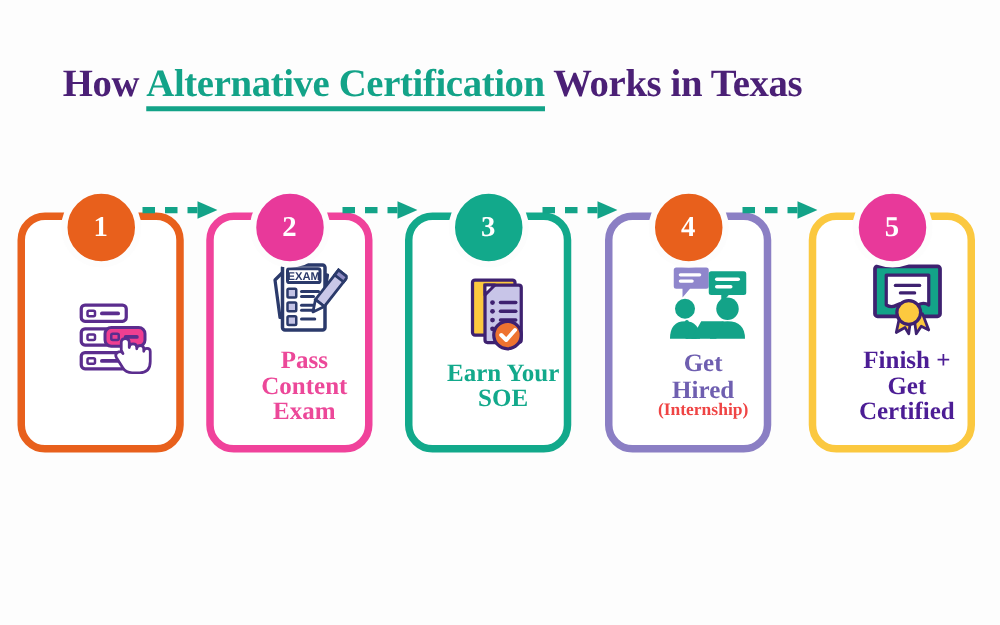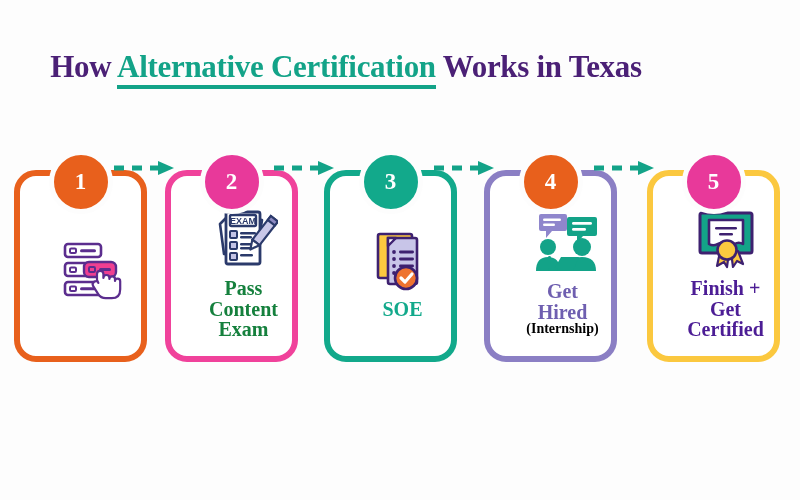--- a/index.html
+++ b/index.html
@@ -242,21 +242,21 @@
               <rect x="30" y="41" width="12" height="2.4" rx="1.2" fill="#2b3a6b"></rect>
               <rect x="30" y="48" width="13" height="2.4" rx="1.2" fill="#2b3a6b"></rect>
             </g>
             <g transform="rotate(38 50 32)">
               <rect x="45" y="8" width="9" height="30" fill="#c9c7e8" stroke="#2b3a6b" stroke-width="2.2"></rect>
               <polygon points="45,38 54,38 49.5,47" fill="#ffffff" stroke="#2b3a6b" stroke-width="2.2" stroke-linejoin="round"></polygon>
               <rect x="45" y="8" width="9" height="5" fill="#8f8cc4" stroke="#2b3a6b" stroke-width="2.2"></rect>
             </g>
           </svg>
         </div>
-        <div class="step-label" id="lbl2" style="color: #15803d;">
+        <div class="step-label" id="lbl2" style="color: #ec4899;">
           <div>Pass</div>
           <div>Content</div>
           <div>Exam</div>
         </div>
       </div>
     </div>
 
     <div class="step s3" id="step3" style="border-color: rgb(18, 169, 139);">
       <div class="badge" id="badge3" style="background: rgb(18, 169, 139); border-color: rgb(253, 253, 253);">3</div>
       <div class="step-inner">
@@ -273,20 +273,21 @@
               <rect x="29" y="23.6" width="15" height="2.8" rx="1.4"></rect>
               <rect x="29" y="30.6" width="15" height="2.8" rx="1.4"></rect>
               <rect x="29" y="37.6" width="15" height="2.8" rx="1.4"></rect>
               <rect x="29" y="44.6" width="11" height="2.8" rx="1.4"></rect>
             </g>
             <circle cx="36" cy="51" r="11" fill="#ee7330" stroke="#3e2170" stroke-width="2.6"></circle>
             <polyline points="31,51 35,55 42,47" fill="none" stroke="#ffffff" stroke-width="3.2" stroke-linecap="round" stroke-linejoin="round"></polyline>
           </svg>
         </div>
         <div class="step-label" id="lbl3" style="color: rgb(18, 169, 139);">
+          <div>Earn Your</div>
           <div>SOE</div>
         </div>
       </div>
     </div>
 
     <div class="step s4" id="step4" style="border-color: rgb(139, 127, 196);">
       <div class="badge" id="badge4" style="background: rgb(232, 96, 28); border-color: rgb(253, 253, 253);">4</div>
       <div class="step-inner">
         <div class="icon-box">
           <svg width="76" height="66" viewBox="0 0 76 66">
@@ -305,21 +306,21 @@
             <circle cx="57" cy="38" r="9" fill="#13a388"></circle>
             <path d="M43 62 q0-14 14-14 q14 0 14 14 Z" fill="#13a388"></path>
             <polygon points="28,62 36,48 54,48 48,62" fill="#13a388"></polygon>
             <rect x="23" y="47" width="3" height="15" rx="1.4" fill="#13a388"></rect>
             <rect x="23" y="59" width="10" height="3" rx="1.4" fill="#13a388"></rect>
           </svg>
         </div>
         <div class="step-label" id="lbl4" style="color: rgb(111, 95, 176);">
           <div>Get</div>
           <div>Hired</div>
-          <div class="step-sub" id="sub4" style="color: #000000;">(Internship)</div>
+          <div class="step-sub" id="sub4" style="color: #ef4444;">(Internship)</div>
         </div>
       </div>
     </div>
 
     <div class="step s5" id="step5" style="border-color: rgb(251, 200, 63);">
       <div class="badge" id="badge5" style="background: rgb(232, 57, 154); border-color: rgb(253, 253, 253);">5</div>
       <div class="step-inner">
         <div class="icon-box">
           <svg width="66" height="62" viewBox="0 0 66 62">
             <rect x="7" y="5" width="52" height="40" rx="2" fill="#13a388" stroke="#3e2170" stroke-width="3"></rect>

